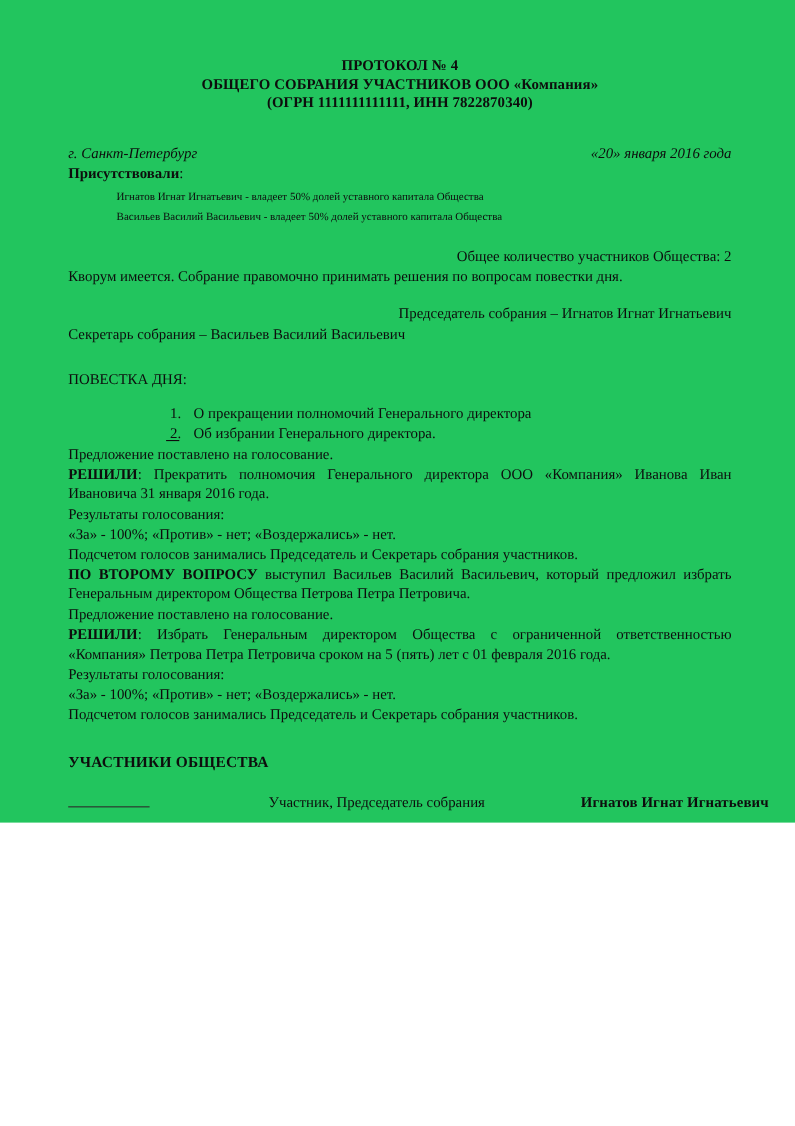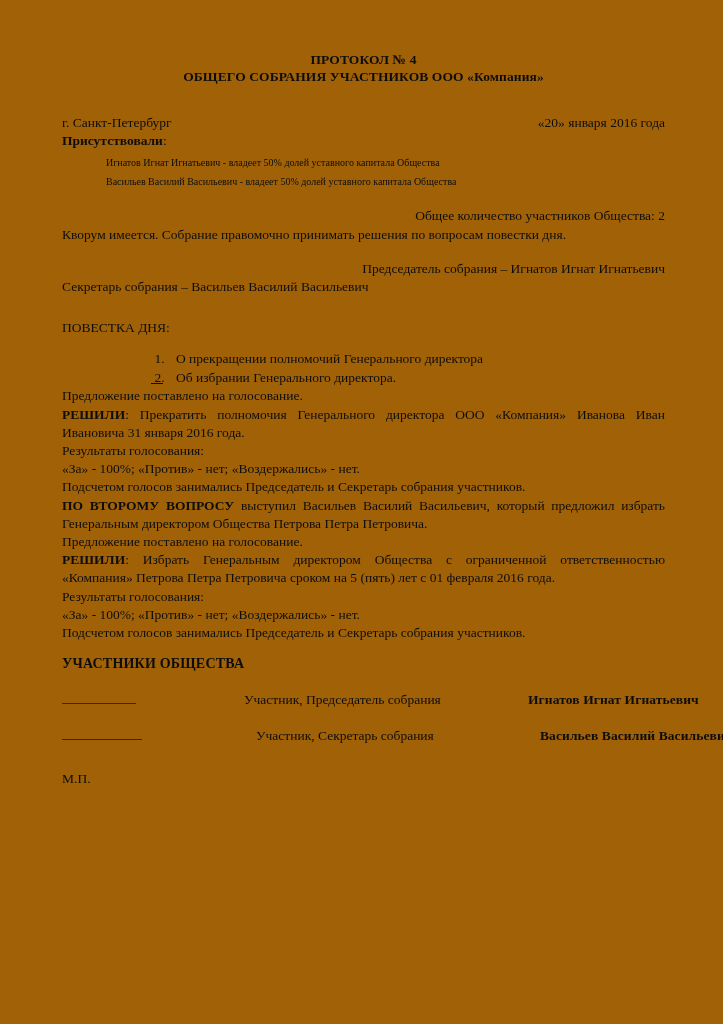--- a/index.html
+++ b/index.html
@@ -4,23 +4,23 @@
 <title>Протокол № 4</title>
 <style>
   html, body {
     margin: 0;
     padding: 0;
     background: #ffffff;
   }
   .page {
     position: relative;
     width: 723px;
-    height: 1024px;
+    height: 748px;
     margin: 0 auto;
-    background: #a16207;
+    background: #22c55e;
     font-family: "Liberation Serif", "DejaVu Serif", serif;
     color: #0d0d0d;
     overflow: hidden;
   }
   .doc-body {
     position: absolute;
     left: 62px;
     top: 0;
     width: 603px;
   }
@@ -37,20 +37,21 @@
   .title-line { display: block; white-space: nowrap; }
 
   
   .city-date {
     display: flex;
     justify-content: space-between;
     align-items: baseline;
     margin-top: 29px;
     font-size: 13.5px;
     line-height: 18px;
+    font-style: italic;
   }
 
   
   .para {
     font-size: 13.5px;
     line-height: 18.2px;
     margin: 0;
   }
   .para.justify { text-align: justify; text-align-last: left; }
   .gap-lg { }
@@ -87,21 +88,21 @@
     position: absolute;
     left: -17px;
     bottom: 3px;
     width: 12px;
     height: 1px;
     background: #0d0d0d;
   }
 
   
   .sig-heading {
-    margin-top: 14px;
+    margin-top: 27px;
     font-weight: bold;
     font-size: 14px;
     letter-spacing: 0.2px;
   }
   .sig-row {
     display: flex;
     align-items: baseline;
     margin-top: 20px;
     font-size: 13.5px;
     gap: 36px;
@@ -133,20 +134,21 @@
 </style>
 </head>
 <body>
 
 <div class="page">
   <div class="doc-body">
 
     <div class="title-block">
       <span class="title-line">ПРОТОКОЛ № 4</span>
       <span class="title-line">ОБЩЕГО СОБРАНИЯ УЧАСТНИКОВ ООО «Компания»</span>
+      <span class="title-line">(ОГРН 1111111111111, ИНН 7822870340)</span>
     </div>
 
     <div class="city-date">
       <span>г. Санкт-Петербург</span>
       <span>«20» января 2016 года</span>
     </div>
 
     <p class="para gap-lg"><b>Присутствовали</b><span>:</span></p>
     <div class="attendee-list">
       <div>Игнатов Игнат Игнатьевич - владеет 50% долей уставного капитала Общества</div>

